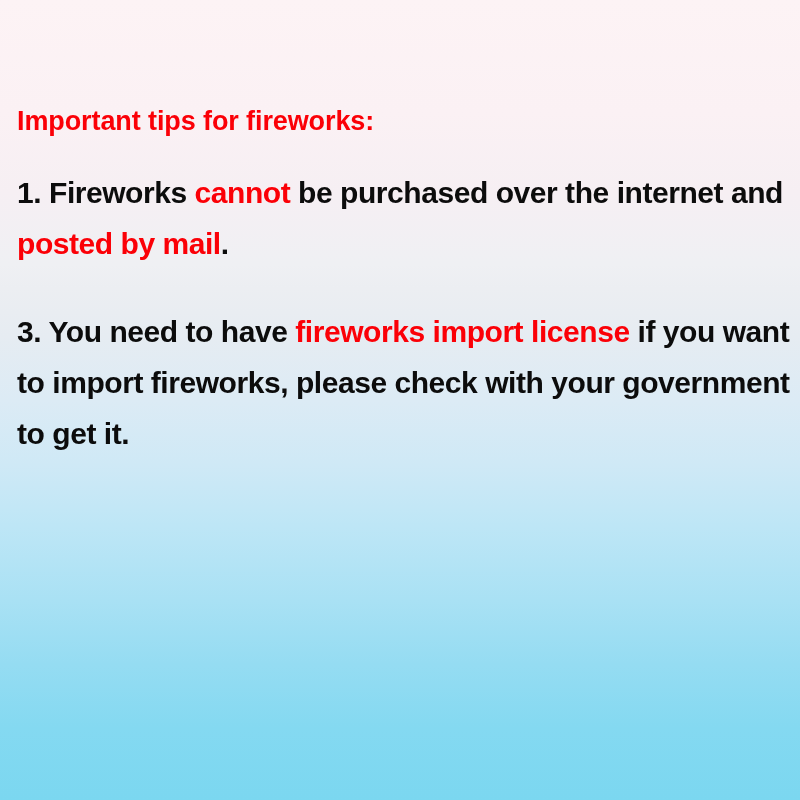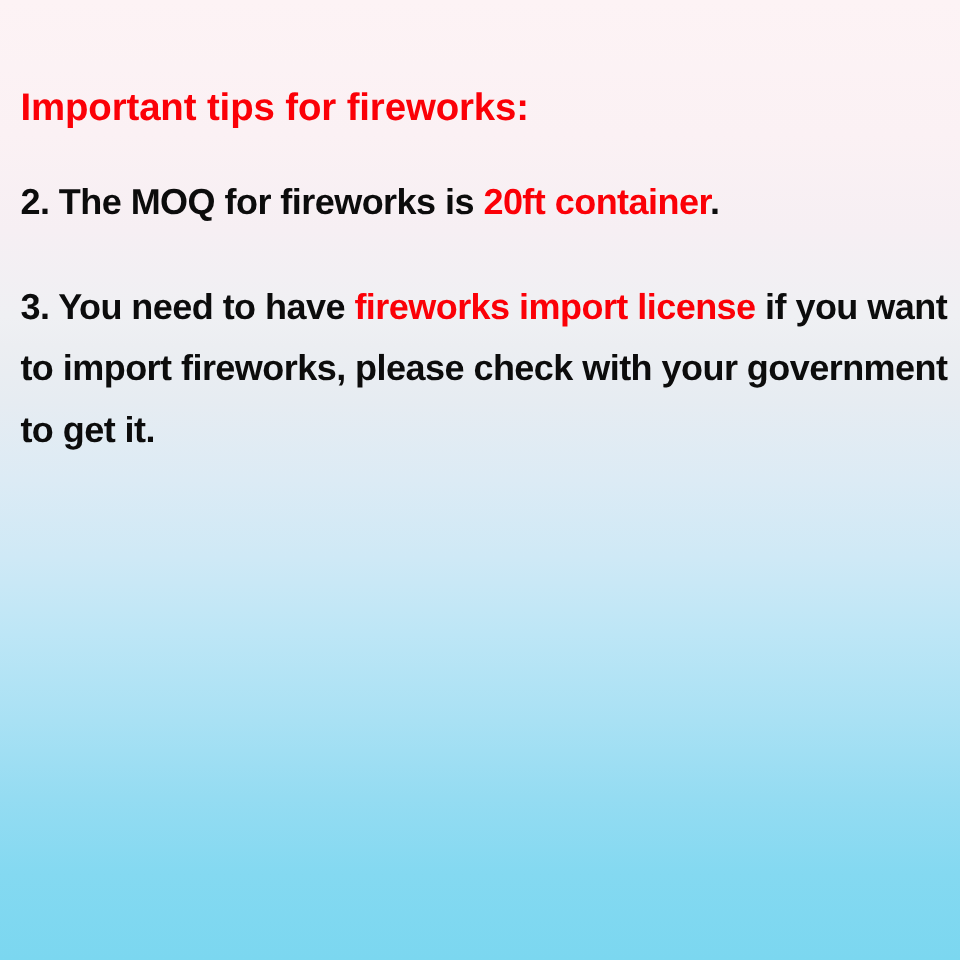--- a/index.html
+++ b/index.html
@@ -31,25 +31,25 @@
   #notice {
     position: absolute;
     left: 17px;
     top: 0;
     width: 775px;
   }
 
   .title {
     color: #fb0007;
     font-weight: bold;
-    font-size: 32px;
+    font-size: 27px;
     line-height: 34px;
     letter-spacing: -0.1px;
     margin: 0;
-    padding-top: 72px;
+    padding-top: 104px;
     white-space: nowrap;
   }
 
   .tips {
     list-style: none;
     margin: 0;
     padding: 0;
   }
 
   .tip {
@@ -71,17 +71,17 @@
   }
 </style>
 </head>
 <body>
 
 <div id="notice">
 
   <h1 class="title">Important tips for fireworks:</h1>
 
   <ul class="tips">
-    <li class="tip tip-2"><span>2. The MOQ for fireworks is </span><span class="hl">20ft container</span><span>.</span></li>
+    <li class="tip tip-1"><span>1. Fireworks </span><span class="hl">cannot</span><span> be purchased over the internet and </span><span class="hl">posted by mail</span><span>.</span></li>
     <li class="tip tip-3"><span>3. You need to have </span><span class="hl">fireworks import license</span><span> if you want to import fireworks, please check with your government to get it.</span></li>
   </ul>
 
 </div>
 
 </body></html>

